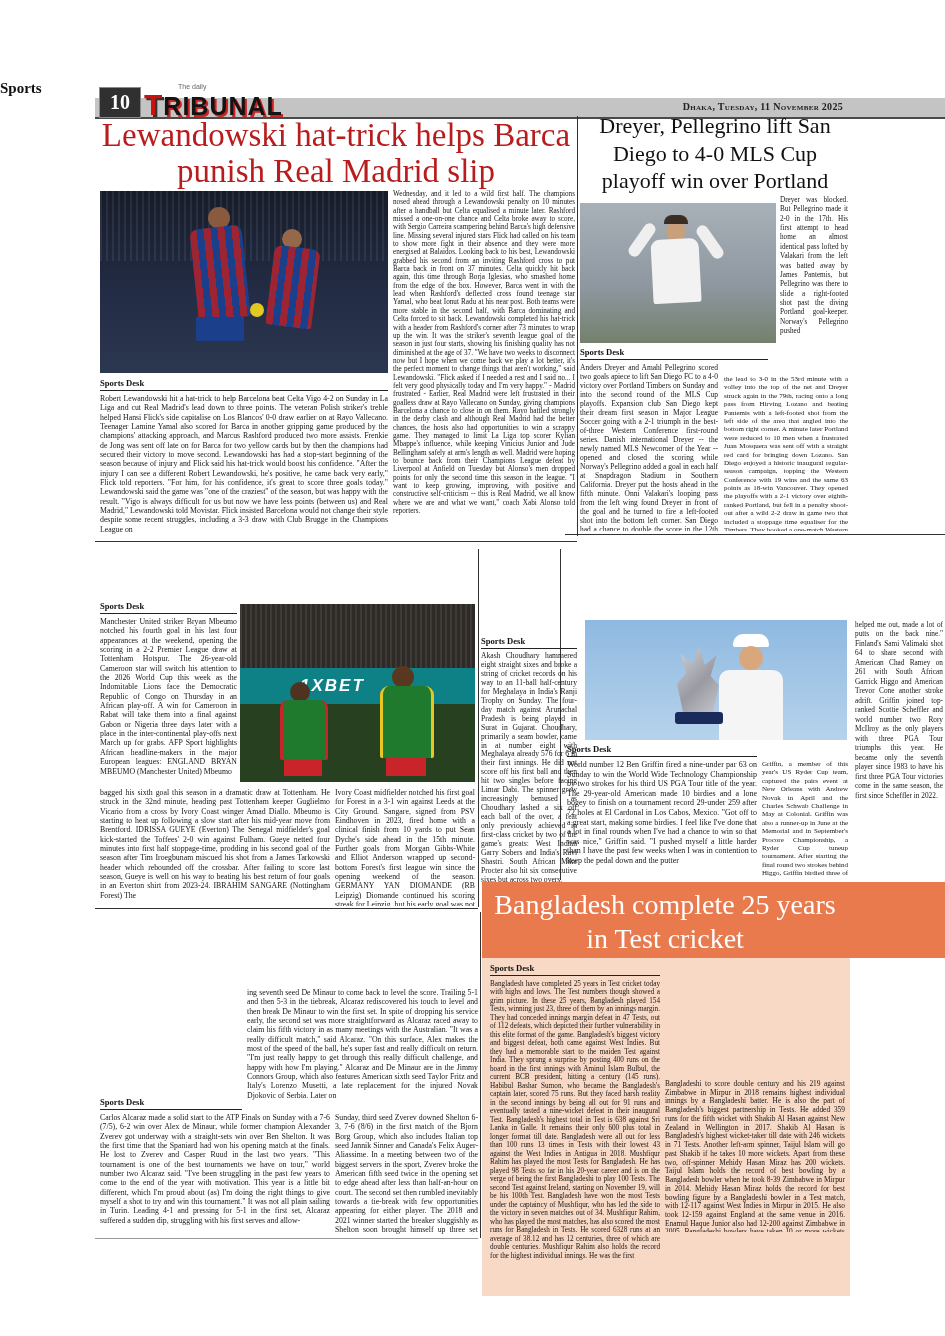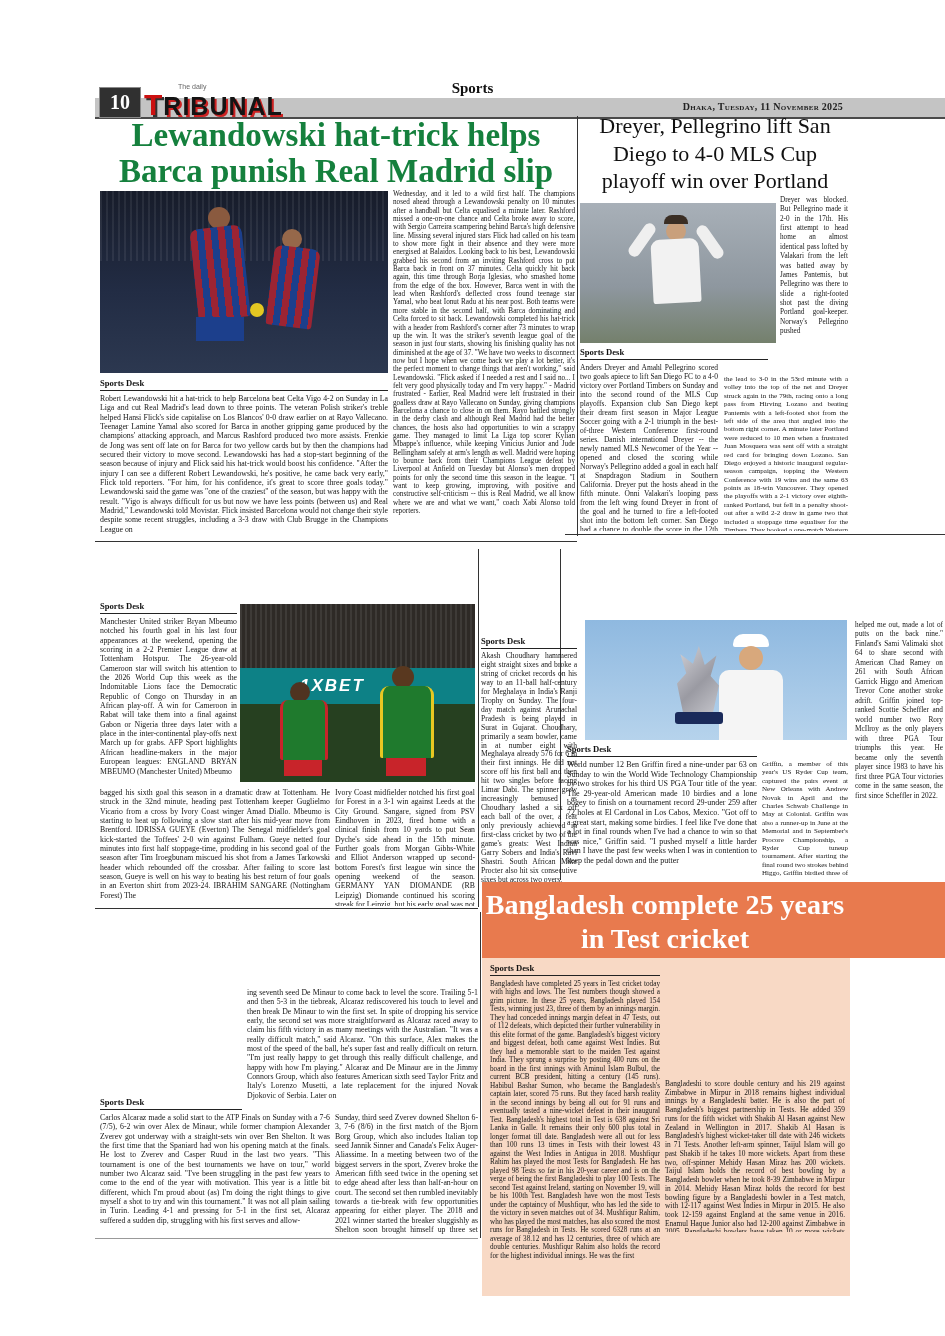--- a/index.html
+++ b/index.html
@@ -19,26 +19,26 @@
                 background:#c4c4c4;border-bottom:2px solid #4a4a4a;}
   .pagenum{position:absolute;left:99px;top:87px;width:40px;height:29px;background:#303030;
            border:1px solid #8a8a8a;color:#fff;font-weight:bold;font-size:20px;
            text-align:center;line-height:29px;font-family:"Liberation Serif",serif;}
   .logo-sub{position:absolute;left:178px;top:83px;font-size:7px;color:#666;
             font-family:"Liberation Sans",sans-serif;}
   .logo-main{position:absolute;left:144px;top:88px;font-size:25px;font-weight:900;
              color:#141414;letter-spacing:1px;text-shadow:2px 2px 0 #cc2222;
              font-family:"Liberation Sans",sans-serif;}
   .logo-t{color:#cc1111;font-size:30px;text-shadow:2px 2px 0 #333;}
-  .section-title{position:absolute;left:0;right:0;top:80px;text-align:center;
+  .section-title{position:absolute;left:0;right:0;top:80px;text-align:left;
                  font-weight:bold;font-size:15px;color:#111;}
   .dateline{position:absolute;right:102px;top:101px;font-size:10px;font-weight:bold;
             color:#222;font-variant:small-caps;letter-spacing:.3px;}
   .bd-head{position:absolute;left:482px;top:882px;width:463px;height:76px;background:#e87a4e;}
-  .bd-head-inner{padding:6px 100px 0 3px;text-align:center;color:#ffffff;font-weight:bold;
+  .bd-head-inner{padding:6px 100px 0 3px;text-align:center;color:#ffffff;font-weight:normal;
                  font-size:28px;line-height:1.2;font-family:"Liberation Serif",serif;}
   .bd-body{position:absolute;left:482px;top:958px;width:368px;height:338px;background:#f8d9c5;}
   .ptxt{position:absolute;color:#fff;font-weight:bold;font-family:"Liberation Sans",sans-serif;}
 </style>
 </head>
 <body>
 
 <div class="page">
 
   <div class="section-title">Sports</div>
@@ -50,21 +50,21 @@
 
   <div class="vrule" style="left:577px;top:116px;height:420px;"></div>
   <div class="hrule" style="left:95px;top:541px;width:482px;"></div>
   <div class="hrule" style="left:565px;top:534px;width:380px;"></div>
   <div class="vrule" style="left:478px;top:549px;height:358px;"></div>
   <div class="vrule" style="left:560px;top:549px;height:331px;"></div>
   <div class="hrule" style="left:95px;top:908px;width:383px;"></div>
   <div class="vrule" style="left:480px;top:912px;height:326px;"></div>
   <div class="hrule" style="left:95px;top:1238px;width:383px;background:#999;"></div>
 
-  <div class="headline" style="left:95px;top:118px;width:482px;font-size:33px;font-weight:bold;color:#15803d;line-height:1.08;">Lewandowski hat-trick helps Barca punish Real Madrid slip</div>
+  <div class="headline" style="left:95px;top:118px;width:482px;font-size:33px;font-weight:normal;color:#b91c1c;line-height:1.08;">Lewandowski hat-trick helps Barca punish Real Madrid slip</div>
 
   <div class="photo" style="left:100px;top:191px;width:288px;height:182px;background:linear-gradient(180deg,#171c2a 0%,#222c44 55%,#2c3850 100%);">
     <div class="abs" style="left:0;top:0;width:288px;height:70px;background:repeating-linear-gradient(90deg,rgba(255,255,255,.07) 0 2px,transparent 2px 6px);"></div>
     <div class="abs" style="left:108px;top:16px;width:22px;height:22px;border-radius:50%;background:#8a5a3f;"></div>
     <div class="abs" style="left:94px;top:36px;width:52px;height:92px;border-radius:8px 8px 3px 3px;transform:rotate(-6deg);background:repeating-linear-gradient(90deg,#9c2433 0 7px,#1c3f8c 7px 14px);"></div>
     <div class="abs" style="left:96px;top:126px;width:48px;height:24px;background:#1c3f8c;"></div>
     <div class="abs" style="left:182px;top:38px;width:20px;height:20px;border-radius:50%;background:#96684a;"></div>
     <div class="abs" style="left:170px;top:56px;width:46px;height:80px;border-radius:8px 8px 3px 3px;transform:rotate(7deg);background:repeating-linear-gradient(90deg,#9c2433 0 7px,#1c3f8c 7px 14px);"></div>
     <div class="abs" style="left:150px;top:112px;width:14px;height:14px;border-radius:50%;background:#e3c722;"></div>
   </div>

